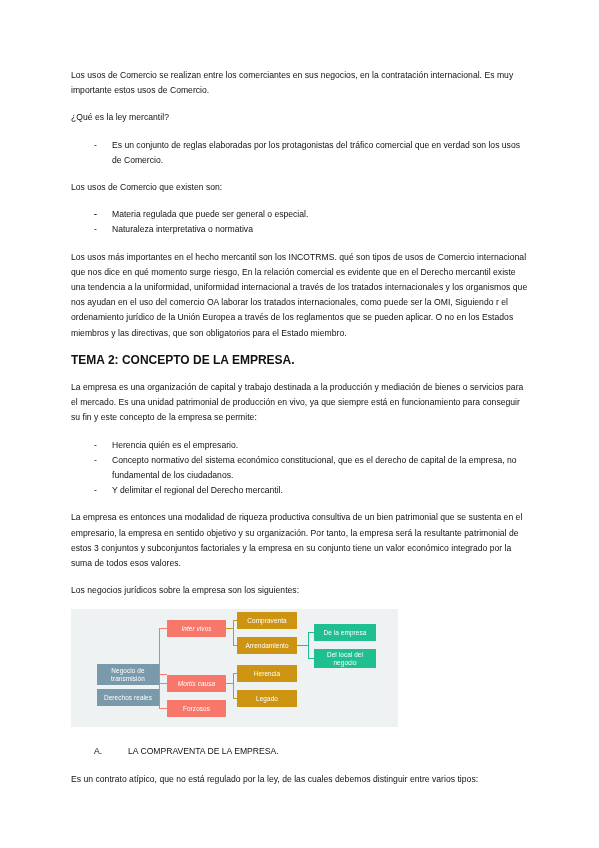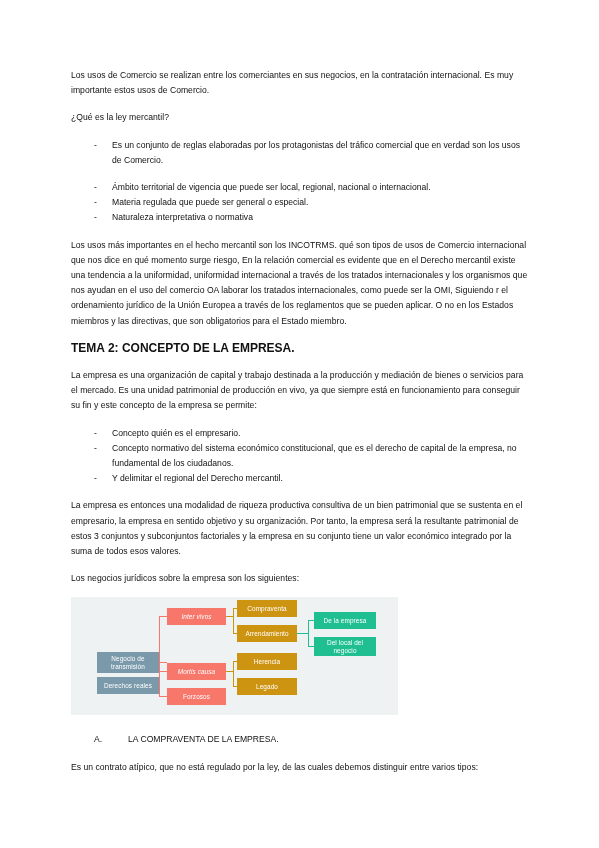--- a/index.html
+++ b/index.html
@@ -133,35 +133,36 @@
   <div class="content">
 
     <p class="para">Los usos de Comercio se realizan entre los comerciantes en sus negocios, en la contratación internacional. Es muy importante estos usos de Comercio.</p>
 
     <p class="para">¿Qué es la ley mercantil?</p>
 
     <ul class="dashlist">
       <li><span class="dash">-</span><span>Es un conjunto de reglas elaboradas por los protagonistas del tráfico comercial que en verdad son los usos de Comercio.</span></li>
     </ul>
 
+    <p class="para">Los usos de Comercio que existen son:</p>
 
     <ul class="dashlist">
-      <li><span class="dash">-</span><span>Ámbito territorial de vigencia que puede ser local, regional, nacional o internacional.</span></li>
+      <li><span class="dash">-</span></li>
       <li><span class="dash">-</span><span>Materia regulada que puede ser general o especial.</span></li>
       <li><span class="dash">-</span><span>Naturaleza interpretativa o normativa</span></li>
     </ul>
 
     <p class="para">Los usos más importantes en el hecho mercantil son los INCOTRMS. qué son tipos de usos de Comercio internacional que nos dice en qué momento surge riesgo, En la relación comercial es evidente que en el Derecho mercantil existe una tendencia a la uniformidad, uniformidad internacional a través de los tratados internacionales y los organismos que nos ayudan en el uso del comercio OA laborar los tratados internacionales, como puede ser la OMI, Siguiendo r el ordenamiento jurídico de la Unión Europea a través de los reglamentos que se pueden aplicar. O no en los Estados miembros y las directivas, que son obligatorios para el Estado miembro.</p>
 
     <p class="heading">TEMA 2: CONCEPTO DE LA EMPRESA.</p>
 
     <p class="para">La empresa es una organización de capital y trabajo destinada a la producción y mediación de bienes o servicios para el mercado. Es una unidad patrimonial de producción en vivo, ya que siempre está en funcionamiento para conseguir su fin y este concepto de la empresa se permite:</p>
 
     <ul class="dashlist">
-      <li><span class="dash">-</span><span>Concepto quién es el empresario.</span></li>
+      <li><span class="dash">-</span><span>Herencia quién es el empresario.</span></li>
       <li><span class="dash">-</span><span>Concepto normativo del sistema económico constitucional, que es el derecho de capital de la empresa, no fundamental de los ciudadanos.</span></li>
       <li><span class="dash">-</span><span>Y delimitar el regional del Derecho mercantil.</span></li>
     </ul>
 
     <p class="para">La empresa es entonces una modalidad de riqueza productiva consultiva de un bien patrimonial que se sustenta en el empresario, la empresa en sentido objetivo y su organización. Por tanto, la empresa será la resultante patrimonial de estos 3 conjuntos y subconjuntos factoriales y la empresa en su conjunto tiene un valor económico integrado por la suma de todos esos valores.</p>
 
     <p class="para tight">Los negocios jurídicos sobre la empresa son los siguientes:</p>
 
     <div class="diagram-wrap">
       <div class="diagram-bg"></div>

